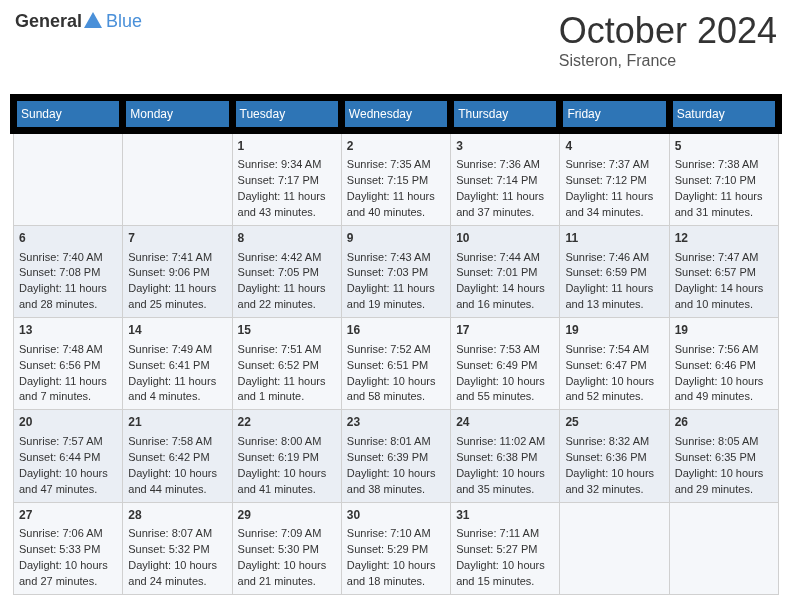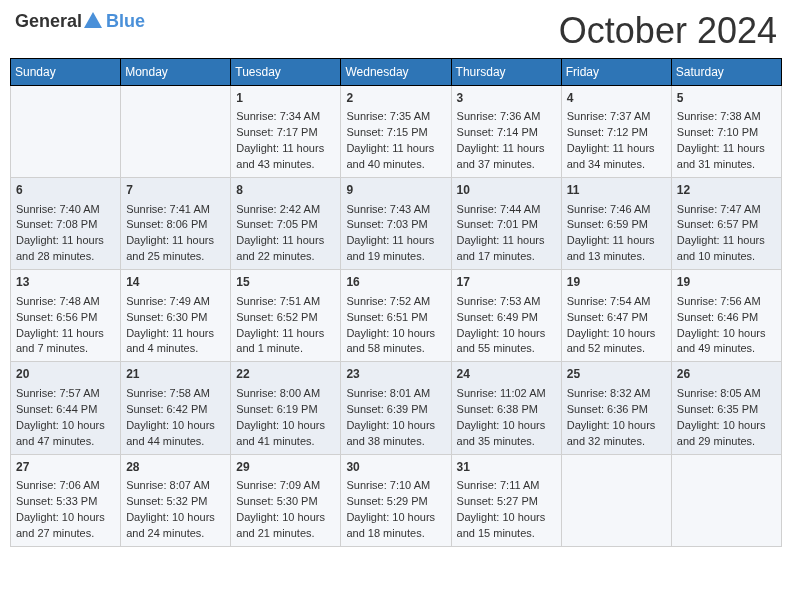--- a/index.html
+++ b/index.html
@@ -7,36 +7,36 @@
       font-family: Arial, sans-serif;
       background: #fff;
       width: 792px;
       min-height: 612px;
       padding: 10px;
     }
     .header {
       display: flex;
       justify-content: space-between;
       align-items: flex-start;
-      margin-bottom: 6px;
+      margin-bottom: 24px;
       padding: 0 5px;
     }
     .logo {
       display: flex;
       align-items: center;
       gap: 2px;
     }
     .logo-text-general {
       font-size: 18px;
       font-weight: bold;
       color: #333;
     }
     .logo-text-blue {
       font-size: 18px;
-      font-weight: bold;
+      font-weight: normal;
       color: #4a90d9;
     }
     .logo-icon {
       width: 22px;
       height: 22px;
     }
     .title-block {
       text-align: left;
     }
     .month-title {
@@ -53,21 +53,21 @@
       border-collapse: collapse;
       font-size: 11px;
     }
     thead tr th {
       background-color: #2e75b6;
       color: #fff;
       padding: 6px 4px;
       text-align: left;
       font-size: 12px;
       font-weight: normal;
-      border: 1px solid #000000;
+      border: 7px solid #000000;
     }
     tbody tr td {
       vertical-align: top;
       padding: 4px 5px;
       border: 1px solid #d0d0d0;
       min-height: 80px;
       width: 14.28%;
       color: #333;
       line-height: 1.45;
     }
@@ -97,20 +97,21 @@
       <svg class="logo-icon" viewBox="0 0 22 22" xmlns="http://www.w3.org/2000/svg">
         <polygon points="11,2 20,18 2,18" fill="#4a90d9"></polygon>
       </svg>
     </div>
     <div>
       <span class="logo-text-blue">Blue</span>
     </div>
   </div>
   <div class="title-block">
     <div class="month-title">October 2024</div>
+    <div class="subtitle">Sisteron, France</div>
   </div>
 </div>
 
 <table>
   <thead>
     <tr>
     <th>Sunday</th>
         <th>Monday</th>
         <th>Tuesday</th>
         <th>Wednesday</th>
@@ -118,21 +119,21 @@
         <th>Friday</th>
         <th>Saturday</th>
       </tr>
   </thead>
   <tbody id="calendar-body">
   <tr>
         <td class="empty-cell"></td>
         <td class="empty-cell"></td>
         <td>
           <span class="day-num">1</span>
-          <div>Sunrise: 7:34 AM</div>
+          <div>Sunrise: 9:34 AM</div>
           <div>Sunset: 7:17 PM</div>
           <div>Daylight: 11 hours and 43 minutes.</div>
         </td>
         <td>
           <span class="day-num">2</span>
           <div>Sunrise: 7:35 AM</div>
           <div>Sunset: 7:15 PM</div>
           <div>Daylight: 11 hours and 40 minutes.</div>
         </td>
         <td>
@@ -157,65 +158,65 @@
       <tr>
         <td>
           <span class="day-num">6</span>
           <div>Sunrise: 7:40 AM</div>
           <div>Sunset: 7:08 PM</div>
           <div>Daylight: 11 hours and 28 minutes.</div>
         </td>
         <td>
           <span class="day-num">7</span>
           <div>Sunrise: 7:41 AM</div>
-          <div>Sunset: 8:06 PM</div>
+          <div>Sunset: 9:06 PM</div>
           <div>Daylight: 11 hours and 25 minutes.</div>
         </td>
         <td>
           <span class="day-num">8</span>
-          <div>Sunrise: 2:42 AM</div>
+          <div>Sunrise: 4:42 AM</div>
           <div>Sunset: 7:05 PM</div>
           <div>Daylight: 11 hours and 22 minutes.</div>
         </td>
         <td>
           <span class="day-num">9</span>
           <div>Sunrise: 7:43 AM</div>
           <div>Sunset: 7:03 PM</div>
           <div>Daylight: 11 hours and 19 minutes.</div>
         </td>
         <td>
           <span class="day-num">10</span>
           <div>Sunrise: 7:44 AM</div>
           <div>Sunset: 7:01 PM</div>
-          <div>Daylight: 11 hours and 17 minutes.</div>
+          <div>Daylight: 14 hours and 16 minutes.</div>
         </td>
         <td>
           <span class="day-num">11</span>
           <div>Sunrise: 7:46 AM</div>
           <div>Sunset: 6:59 PM</div>
           <div>Daylight: 11 hours and 13 minutes.</div>
         </td>
         <td>
           <span class="day-num">12</span>
           <div>Sunrise: 7:47 AM</div>
           <div>Sunset: 6:57 PM</div>
-          <div>Daylight: 11 hours and 10 minutes.</div>
+          <div>Daylight: 14 hours and 10 minutes.</div>
         </td>
       </tr>
       <tr>
         <td>
           <span class="day-num">13</span>
           <div>Sunrise: 7:48 AM</div>
           <div>Sunset: 6:56 PM</div>
           <div>Daylight: 11 hours and 7 minutes.</div>
         </td>
         <td>
           <span class="day-num">14</span>
           <div>Sunrise: 7:49 AM</div>
-          <div>Sunset: 6:30 PM</div>
+          <div>Sunset: 6:41 PM</div>
           <div>Daylight: 11 hours and 4 minutes.</div>
         </td>
         <td>
           <span class="day-num">15</span>
           <div>Sunrise: 7:51 AM</div>
           <div>Sunset: 6:52 PM</div>
           <div>Daylight: 11 hours and 1 minute.</div>
         </td>
         <td>
           <span class="day-num">16</span>

